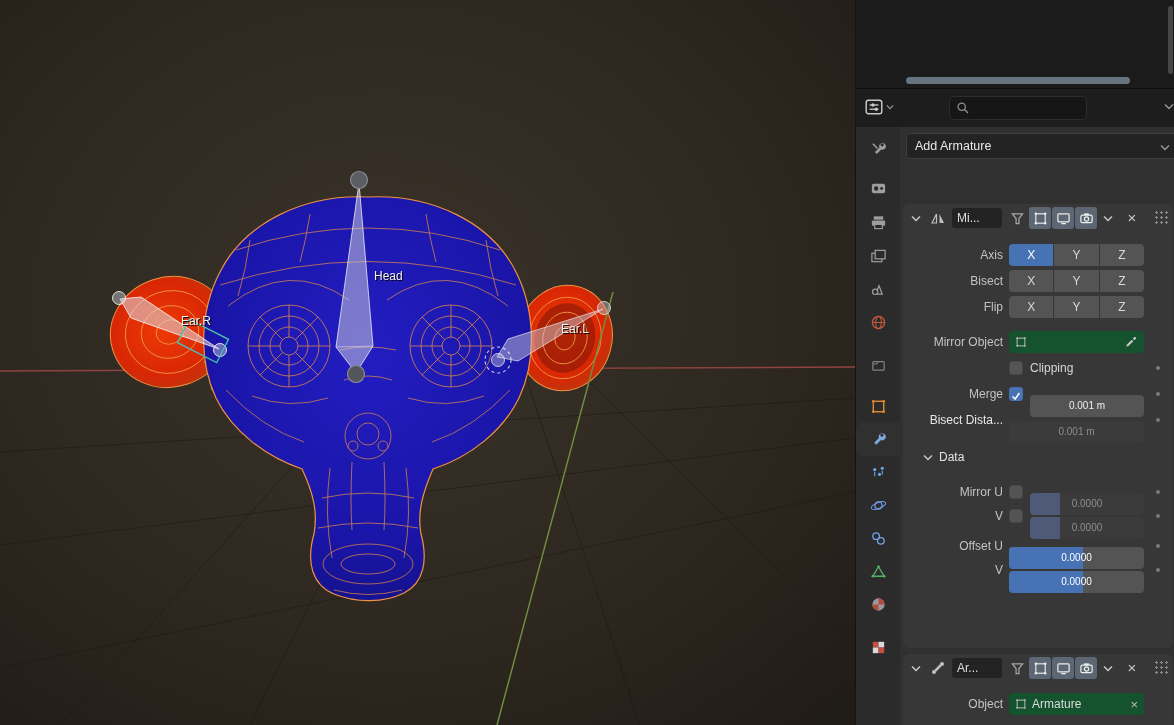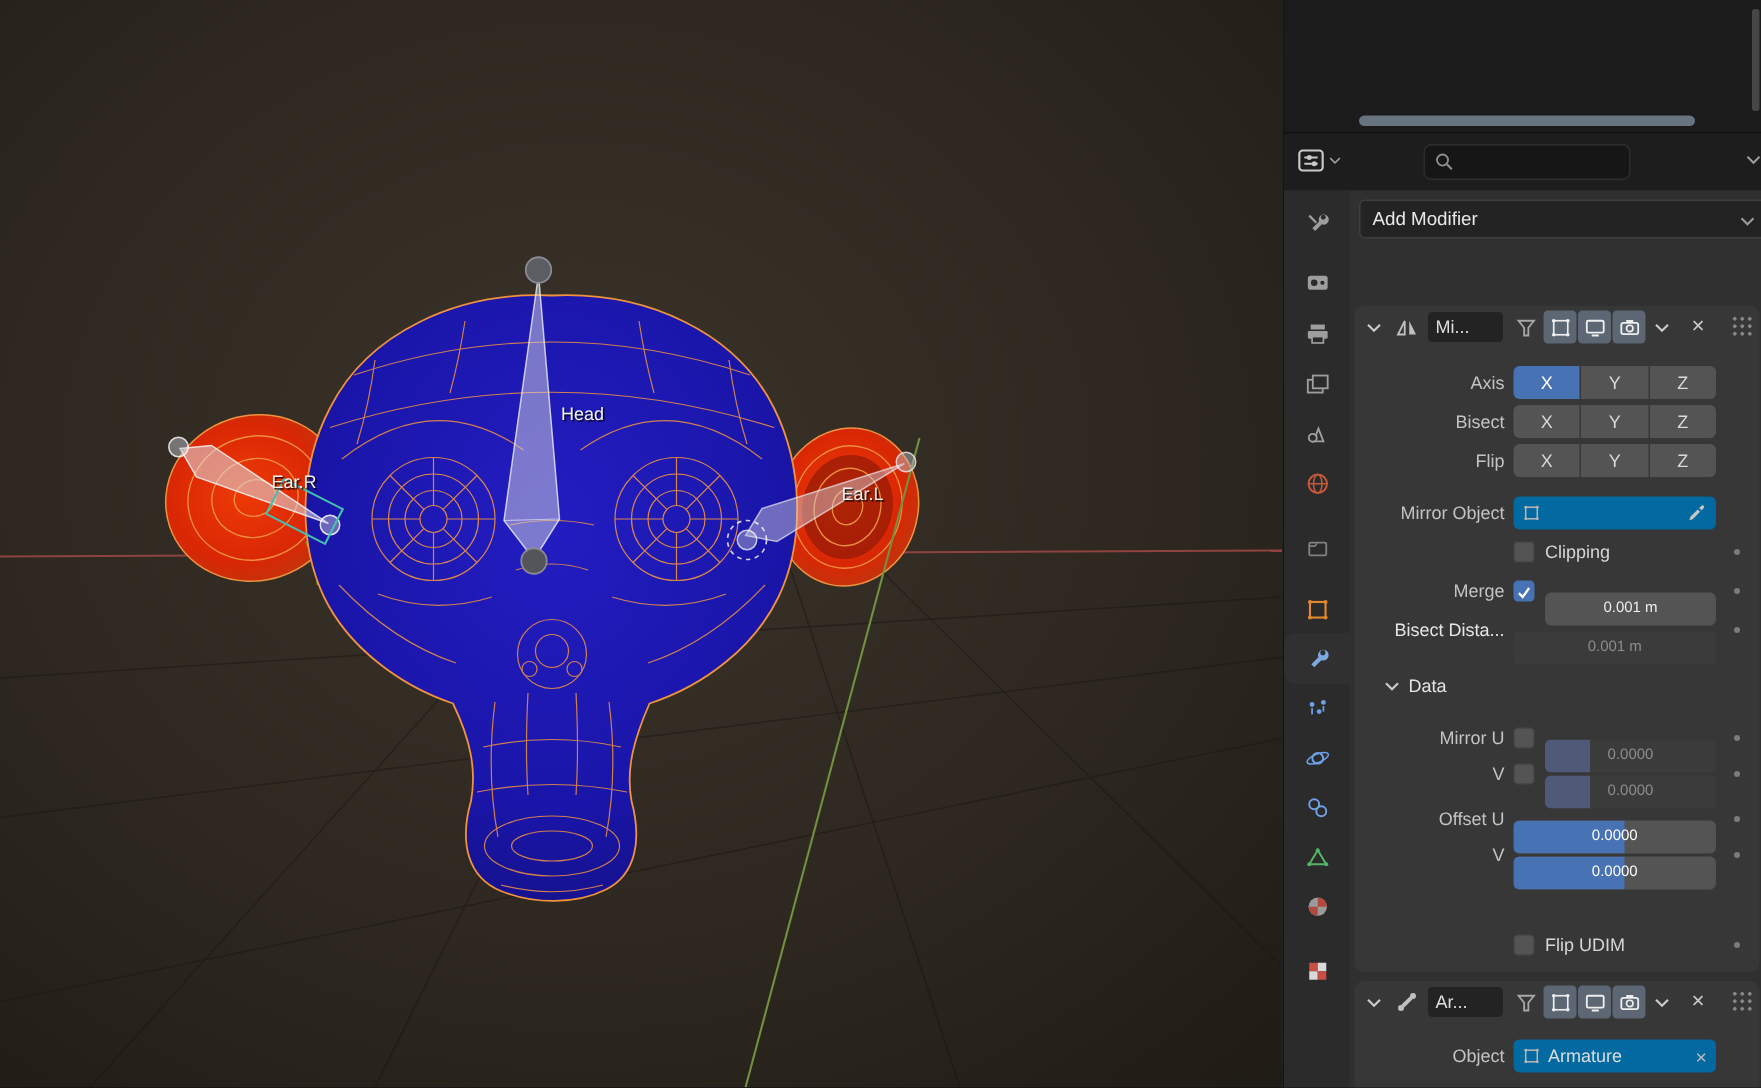--- a/index.html
+++ b/index.html
@@ -52,21 +52,21 @@
   .segbtn:last-child { border-radius:0 4px 4px 0; margin-right:0; }
   .segbtn.on { background:#4772b3; color:#fff; }
   .cbx { position:absolute; left:106px; top:4px; width:14px; height:14px; border-radius:3px; background:#545454; border:1px solid #484848; }
   .cbx.on { background:#4772b3; border-color:#4772b3; }
   .cblabel { position:absolute; left:127px; top:0; line-height:22px; font-size:12px; color:#d6d6d6; }
   .vfield { position:absolute; top:12px; height:22px; border-radius:4px; background:#545454; color:#eeeeee; font-size:10px; overflow:hidden; }
   .vfield .txt { position:relative; text-align:center; line-height:22px; }
   .vfield .fill { position:absolute; left:0; top:0; bottom:0; background:#4772b3; }
   .vfield.dim { background:#3b3b3b; color:#8d8d8d; }
   .vfield.dim .fill { background:#4e5a78; }
-  .objfield { position:absolute; left:106px; top:0; width:135px; height:22px; background:#0369a1; border-radius:4px; display:flex; align-items:center; gap:5px; padding:0 6px; color:#dcdcdc; font-size:12px; }
+  .objfield { position:absolute; left:106px; top:0; width:135px; height:22px; background:#14532d; border-radius:4px; display:flex; align-items:center; gap:5px; padding:0 6px; color:#dcdcdc; font-size:12px; }
   .dot { position:absolute; left:253px; top:9px; width:4px; height:4px; border-radius:50%; background:#7b7b7b; }
   .subhead { position:absolute; left:0; width:270px; height:22px; }
   .subhead .lbl { position:absolute; left:36px; line-height:22px; font-size:12px; color:#e3e3e3; }
   .subhead .pchev { left:20px; top:8px; }
   .fieldx { margin-left:auto; color:#bdbdbd; font-size:13px; }
   .invbtn { position:absolute; left:221px; top:0; width:20px; height:22px; background:#2a2a2a; border-radius:4px; display:flex; align-items:center; justify-content:center; }
 </style>
 </head>
 <body>
 
@@ -360,21 +360,21 @@
             <rect x="9" y="3" width="6" height="6" fill="#d9d9d9"></rect>
             <rect x="3" y="9" width="6" height="6" fill="#d9d9d9"></rect>
             <rect x="9" y="9" width="6" height="6" fill="#ca4f43"></rect>
           </svg>
       </div>
     </div>
 
     <div class="props-main">
 
       <div class="addmod">
-        <span>Add Modifier</span>
+        <span>Add Armature</span>
         <svg class="chev" width="10" height="7" viewBox="0 0 10 6">
             <polyline points="1,1 5,5 9,1" fill="none" stroke="#9a9a9a" stroke-width="1.4"></polyline>
           </svg>
       </div>
 
       <div class="panel" style="top:41px;height:444px">
         <div class="phead">
           <svg class="pchev" width="10" height="7" viewBox="0 0 10 6">
               <polyline points="1,1 5,5 9,1" fill="none" stroke="#c9c9c9" stroke-width="1.5"></polyline>
             </svg>
@@ -527,25 +527,20 @@
         <div class="prow" style="top:355px">
           <span class="rlabel">V</span>
           <div class="vfield" style="left:106px;width:135px;color:#fff">
             <div class="fill" style="width:55%"></div>
             <div class="txt">0.0000</div>
           </div>
           <div class="dot"></div>
         </div>
 
 
-        <div class="prow" style="top:415px">
-          <div class="cbx"></div>
-          <span class="cblabel">Flip UDIM</span>
-          <div class="dot"></div>
-        </div>
       </div>
 
       <div class="panel" style="top:491px;height:240px">
         <div class="phead">
           <svg class="pchev" width="10" height="7" viewBox="0 0 10 6">
               <polyline points="1,1 5,5 9,1" fill="none" stroke="#c9c9c9" stroke-width="1.5"></polyline>
             </svg>
           <svg class="modicon" width="18" height="18" viewBox="0 0 18 18">
               <circle cx="5" cy="13" r="2" fill="#c0c0c0"></circle>
               <circle cx="13" cy="5" r="2" fill="#c0c0c0"></circle>

